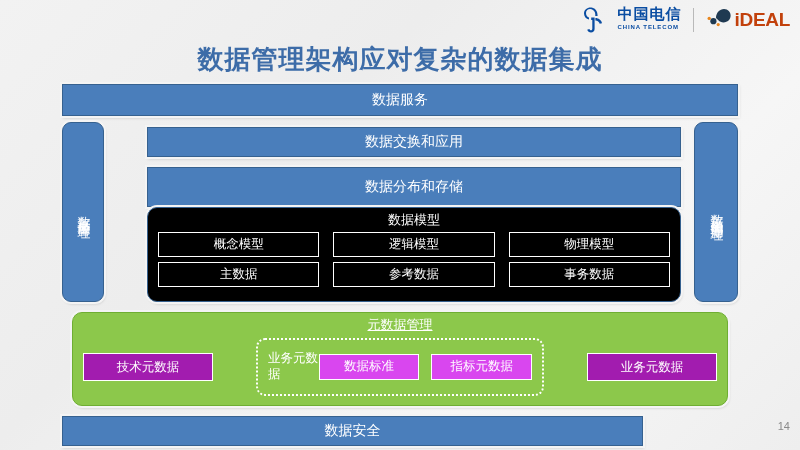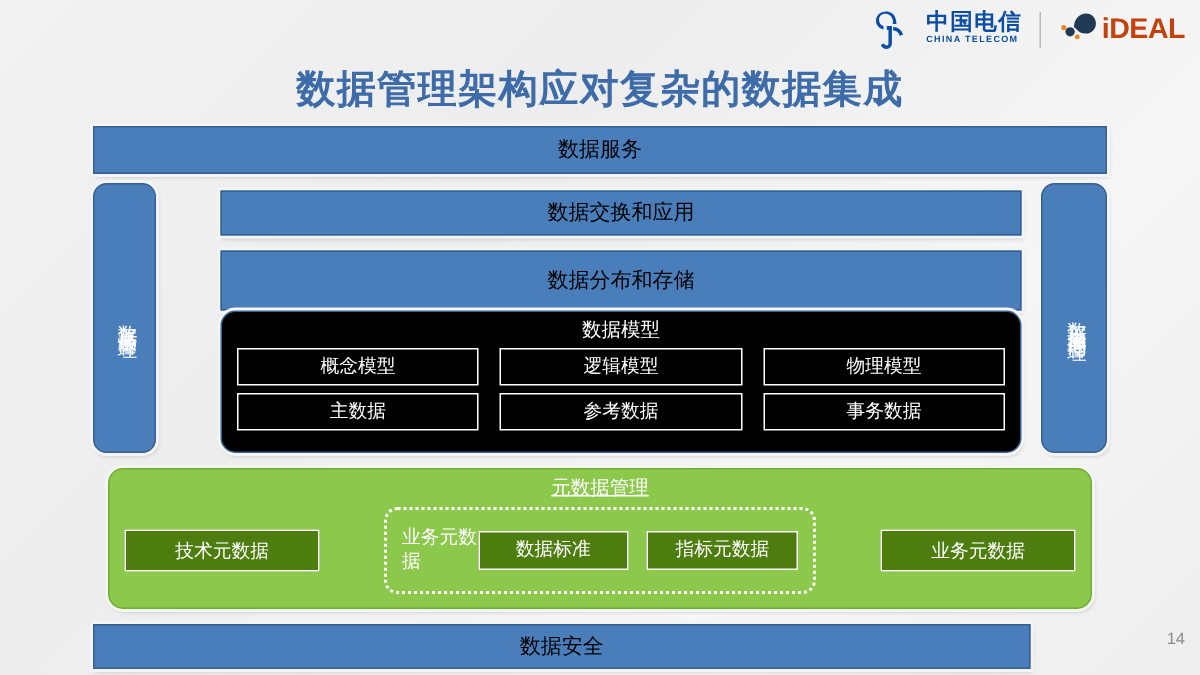--- a/index.html
+++ b/index.html
@@ -86,36 +86,36 @@
     letter-spacing: 1px;
     font-family: "DejaVu Sans", sans-serif;
   }
 
   
   .bluebar {
     position: absolute;
     background: #4a7ebb;
     border: 1px solid #36618f;
     box-shadow: 0 0 0 2px #f4f4f4, 1px 2px 3px rgba(0,0,0,0.18);
-    color: #000000;
+    color: #ffffff;
     display: flex;
     align-items: center;
     justify-content: center;
     font-size: 14px;
     font-family: "DejaVu Sans", sans-serif;
     box-sizing: border-box;
   }
 
   #bar-data-service {
     left: 62px; top: 84px;
     width: 676px; height: 32px;
   }
   #bar-data-security {
     left: 62px; top: 416px;
-    width: 625px; height: 30px;
+    width: 581px; height: 30px;
   }
 
   
   .side-panel {
     position: absolute;
     background: #4a7ebb;
     border: 1px solid #36618f;
     border-radius: 9px;
     box-shadow: 0 0 0 2px #f4f4f4, 1px 2px 3px rgba(0,0,0,0.18);
     color: #ffffff;
@@ -214,21 +214,21 @@
   }
   .md-row {
     display: flex;
     align-items: center;
     justify-content: space-between;
     height: 62px;
   }
   .md-side-box {
     width: 130px;
     height: 28px;
-    background: #4d7c0f;
+    background: #a21caf;
     border: 1px solid #ffffff;
     color: #ffffff;
     font-size: 12.5px;
     font-family: "DejaVu Sans", sans-serif;
     display: flex;
     align-items: center;
     justify-content: center;
     box-sizing: border-box;
   }
   .md-biz {
@@ -251,21 +251,21 @@
   .md-biz-row {
     display: flex;
     gap: 12px;
     width: 100%;
     justify-content: center;
     margin-top: 2px;
   }
   .md-biz-box {
     flex: 1;
     height: 26px;
-    background: #4d7c0f;
+    background: #d946ef;
     border: 1px solid #ffffff;
     color: #ffffff;
     font-size: 12.5px;
     font-family: "DejaVu Sans", sans-serif;
     display: flex;
     align-items: center;
     justify-content: center;
     box-sizing: border-box;
   }
 

